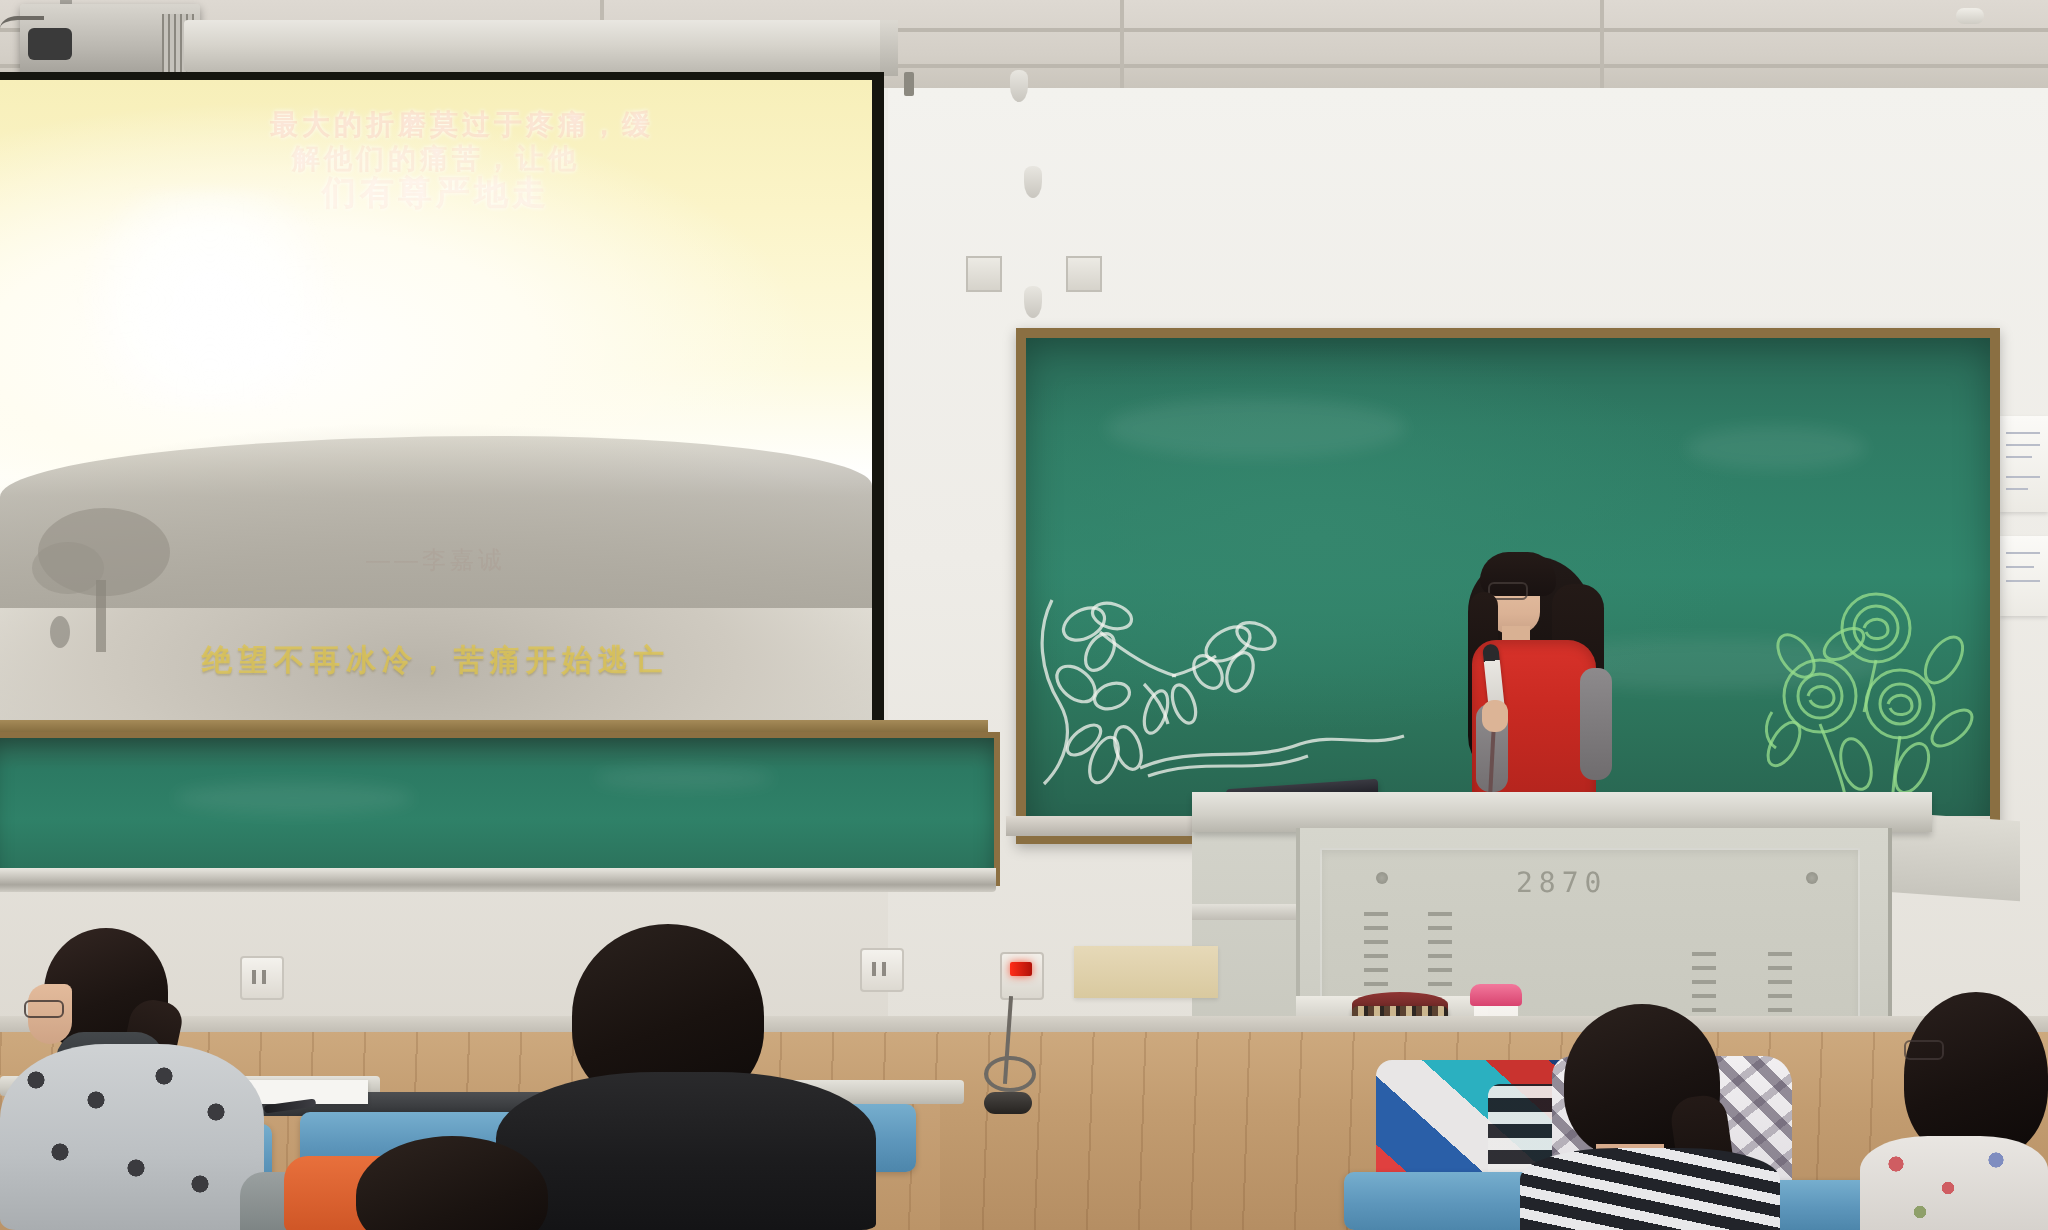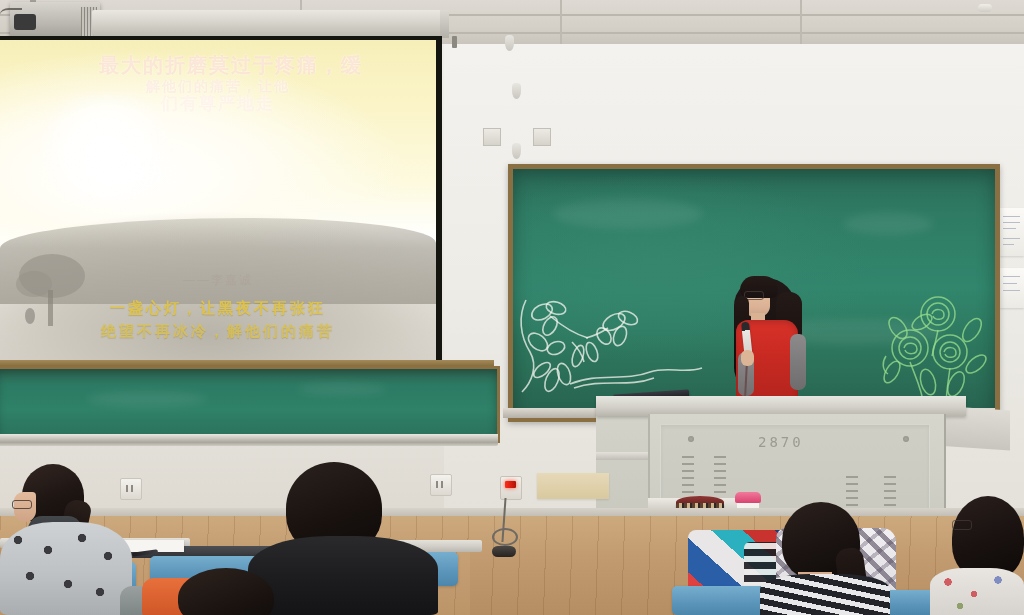--- a/index.html
+++ b/index.html
@@ -90,21 +90,21 @@
     background:linear-gradient(180deg,rgba(190,186,176,.55) 0%,rgba(176,172,162,.8) 35%,rgba(168,164,154,.9) 100%);
     border-radius:60% 45% 0 0/32px 26px 0 0;
   }
   .slide-title{
     position:absolute;left:0;top:14px;width:436px;
     text-align:center;line-height:1.18;
     font-size:19px;font-weight:bold;letter-spacing:2px;
     color:rgba(255,190,210,.62);
     text-shadow:0 0 2px rgba(255,255,255,.9);
   }
-  .slide-title .l2{color:rgba(248,200,180,.42);font-size:20px;padding-left:26px;}
+  .slide-title .l2{color:rgba(248,200,180,.42);font-size:14px;padding-left:26px;}
   .slide-title .l3{color:rgba(250,205,185,.30);font-size:14px;}
   .slide-title .l4{color:rgba(250,210,190,.22);font-size:17px;}
   .slide-attr{
     position:absolute;left:0;top:232px;width:436px;text-align:center;
     font-size:12px;color:rgba(170,150,140,.30);letter-spacing:2px;
   }
   .slide-bottom{
     position:absolute;left:0;bottom:18px;width:436px;text-align:center;
     line-height:1.5;
   }
@@ -585,22 +585,21 @@
 
     <div class="slide-title">
       <div class="l2">最大的折磨莫过于疼痛，缓</div>
       <div class="l3">解他们的痛苦，让他</div>
       <div class="l4">们有尊严地走</div>
     </div>
 
     <div class="slide-attr">——李嘉诚</div>
 
     <div class="slide-bottom">
-      <div>一盏心灯，让黑夜不再张狂</div>
-      <div class="b2">绝望不再冰冷，解他们的痛苦</div>
+      <div class="b2">绝望不再冰冷，苦痛开始逃亡</div>
     </div>
   </div>
 
   <div class="bb-left-frame-top"></div>
   <div class="bb-left">
     <div class="bb-smudge" style="left:90px;top:22px;width:120px;height:16px;"></div>
     <div class="bb-smudge" style="left:300px;top:14px;width:90px;height:12px;"></div>
   </div>
   <div class="bb-left-tray"></div>
 

